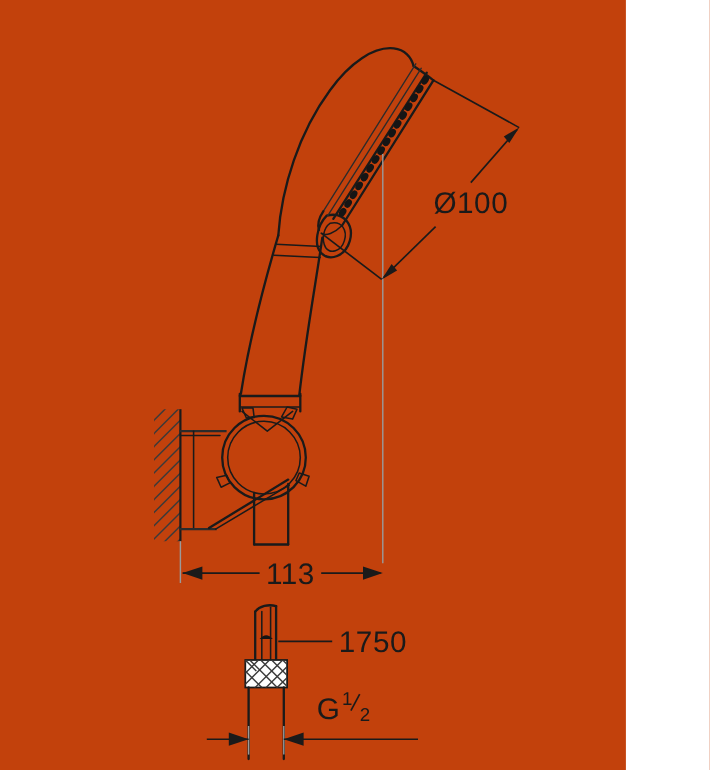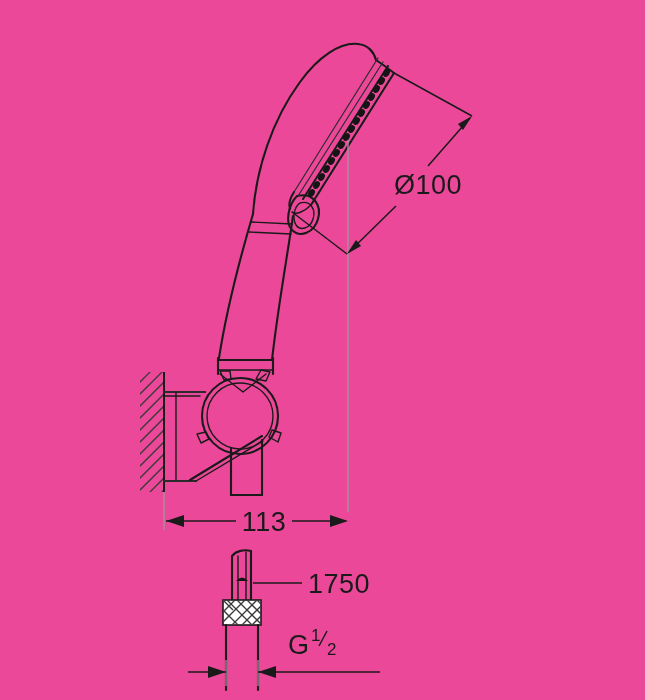--- a/index.html
+++ b/index.html
@@ -6,23 +6,23 @@
   html, body {
     margin: 0;
     padding: 0;
     background: #ffffff;
   }
   body {
     font-family: "Liberation Sans", sans-serif;
   }
   #drawing-root {
     position: relative;
-    width: 645px;
+    width: 569px;
     height: 700px;
-    background: #ec4899;
+    background: #c2410c;
     overflow: hidden;
   }
   #drawing-svg {
     position: absolute;
     top: 0;
     left: 0;
     width: 645px;
     height: 700px;
     display: block;
   }

